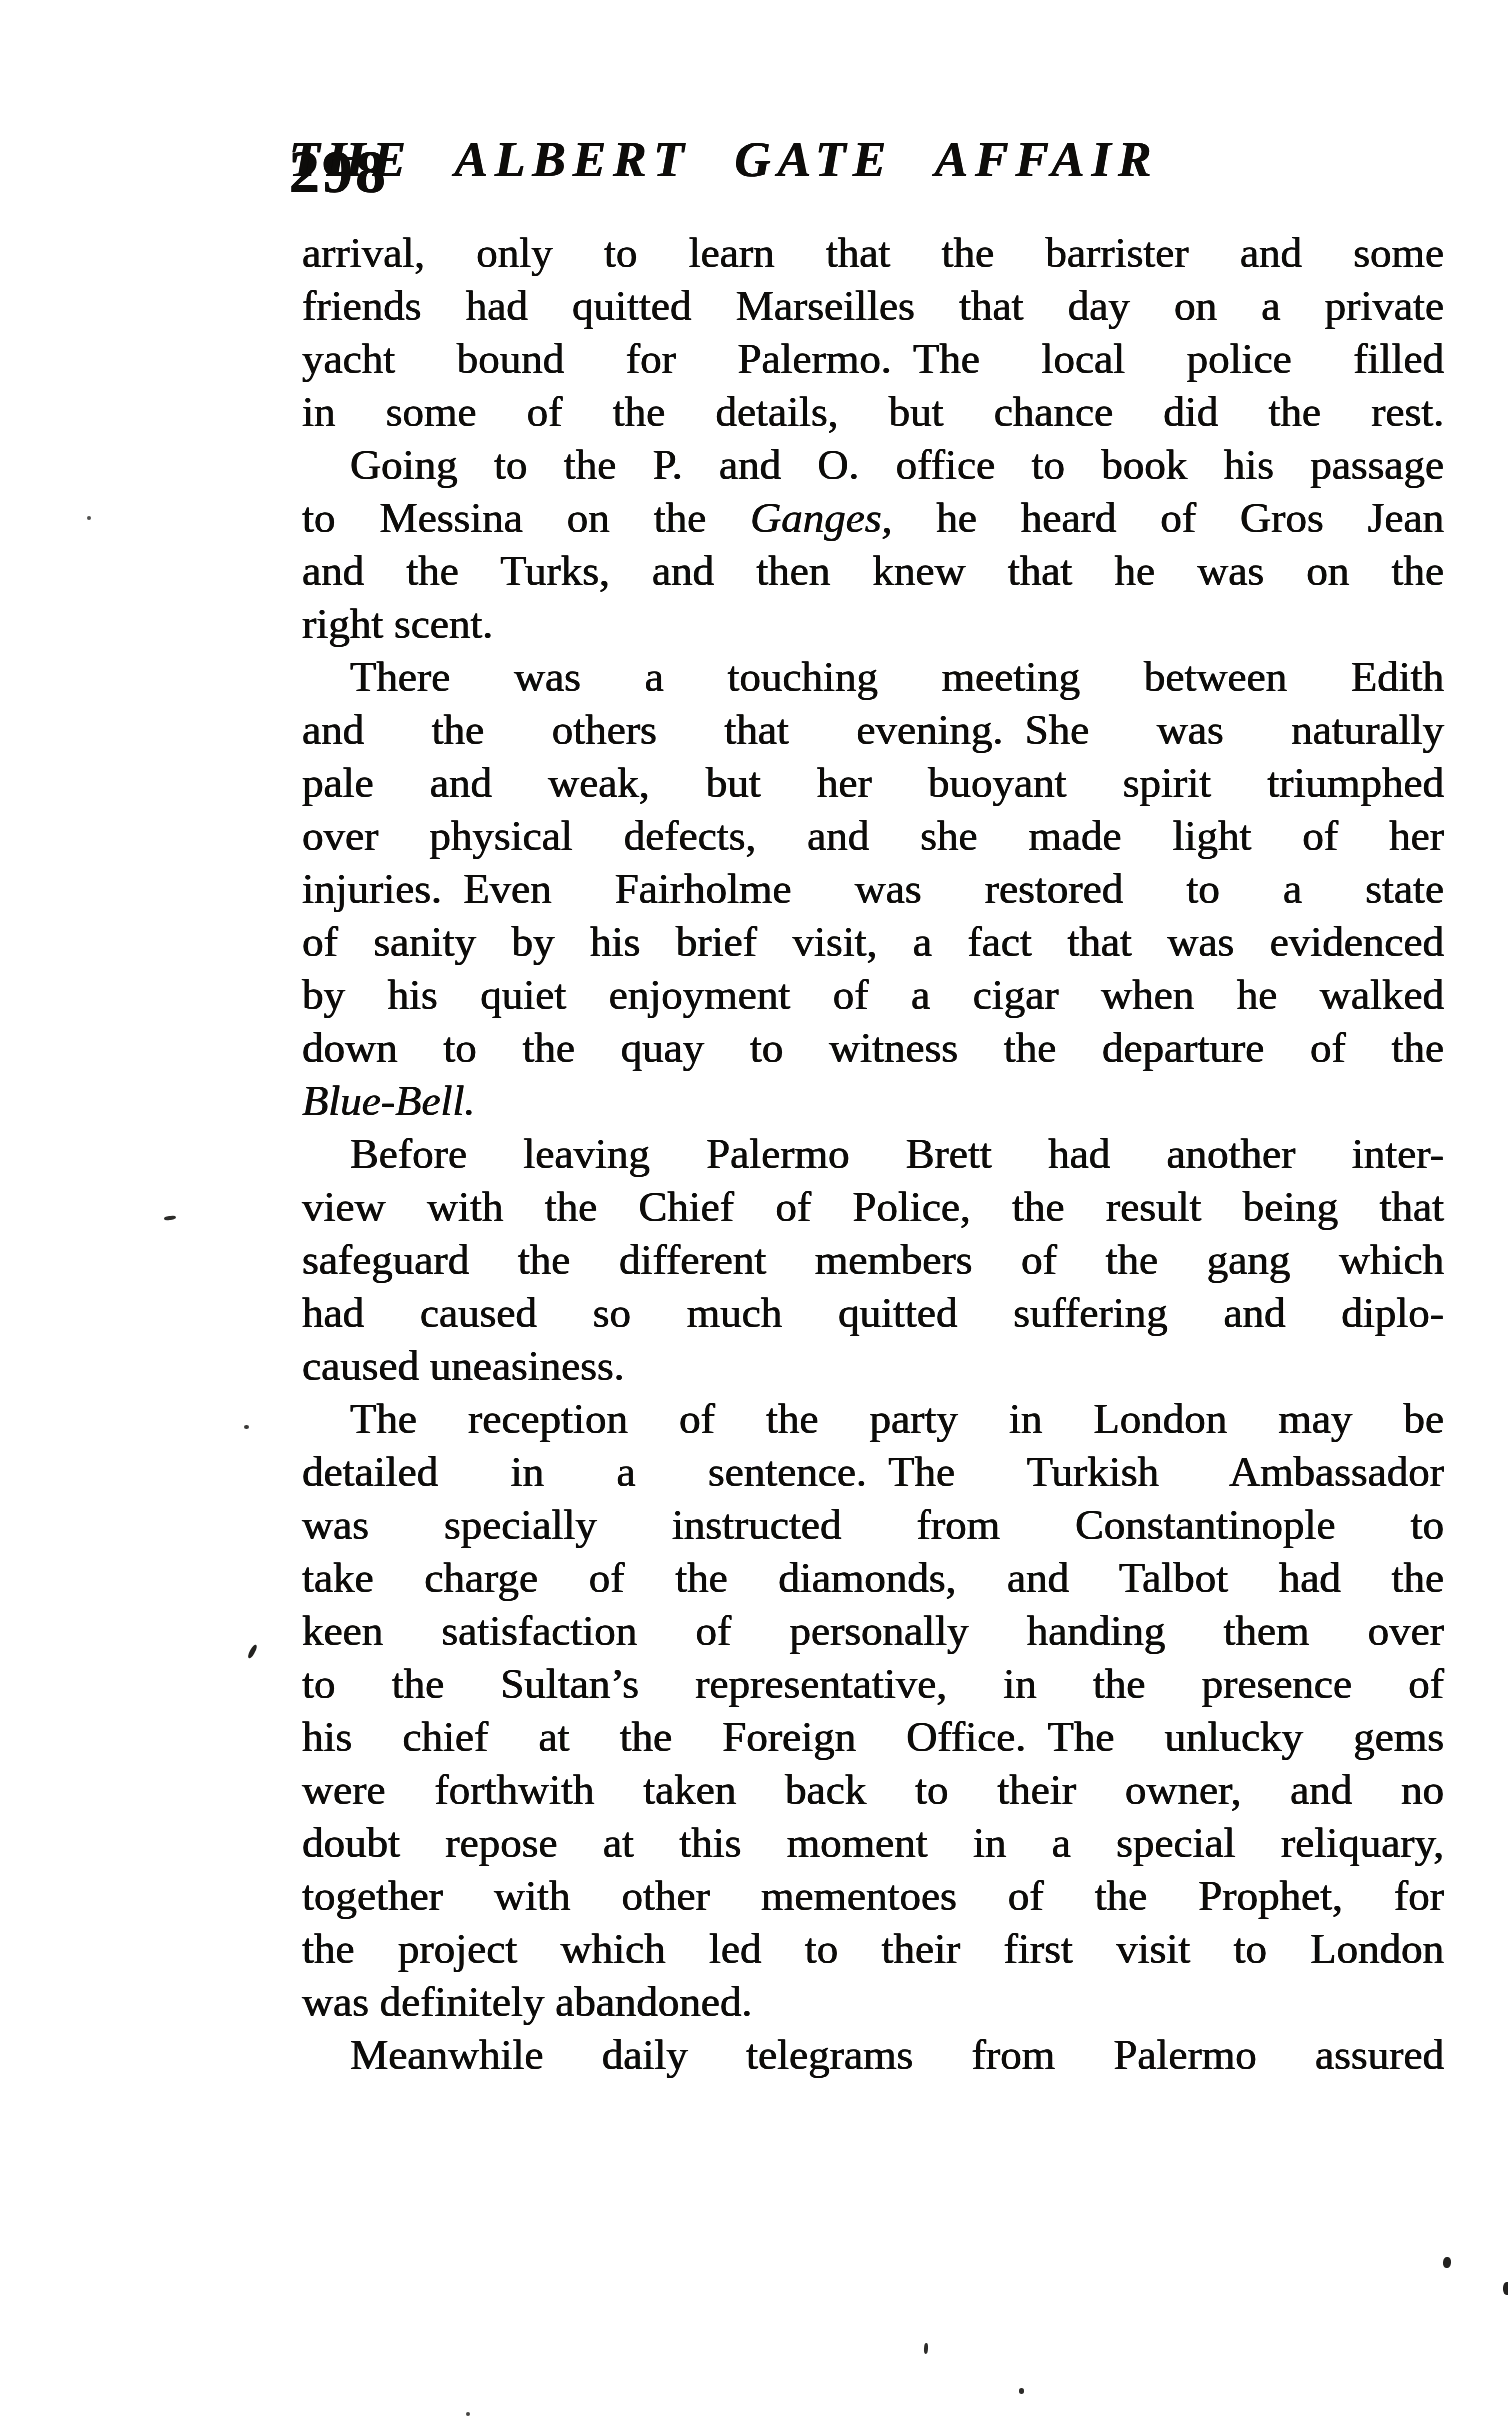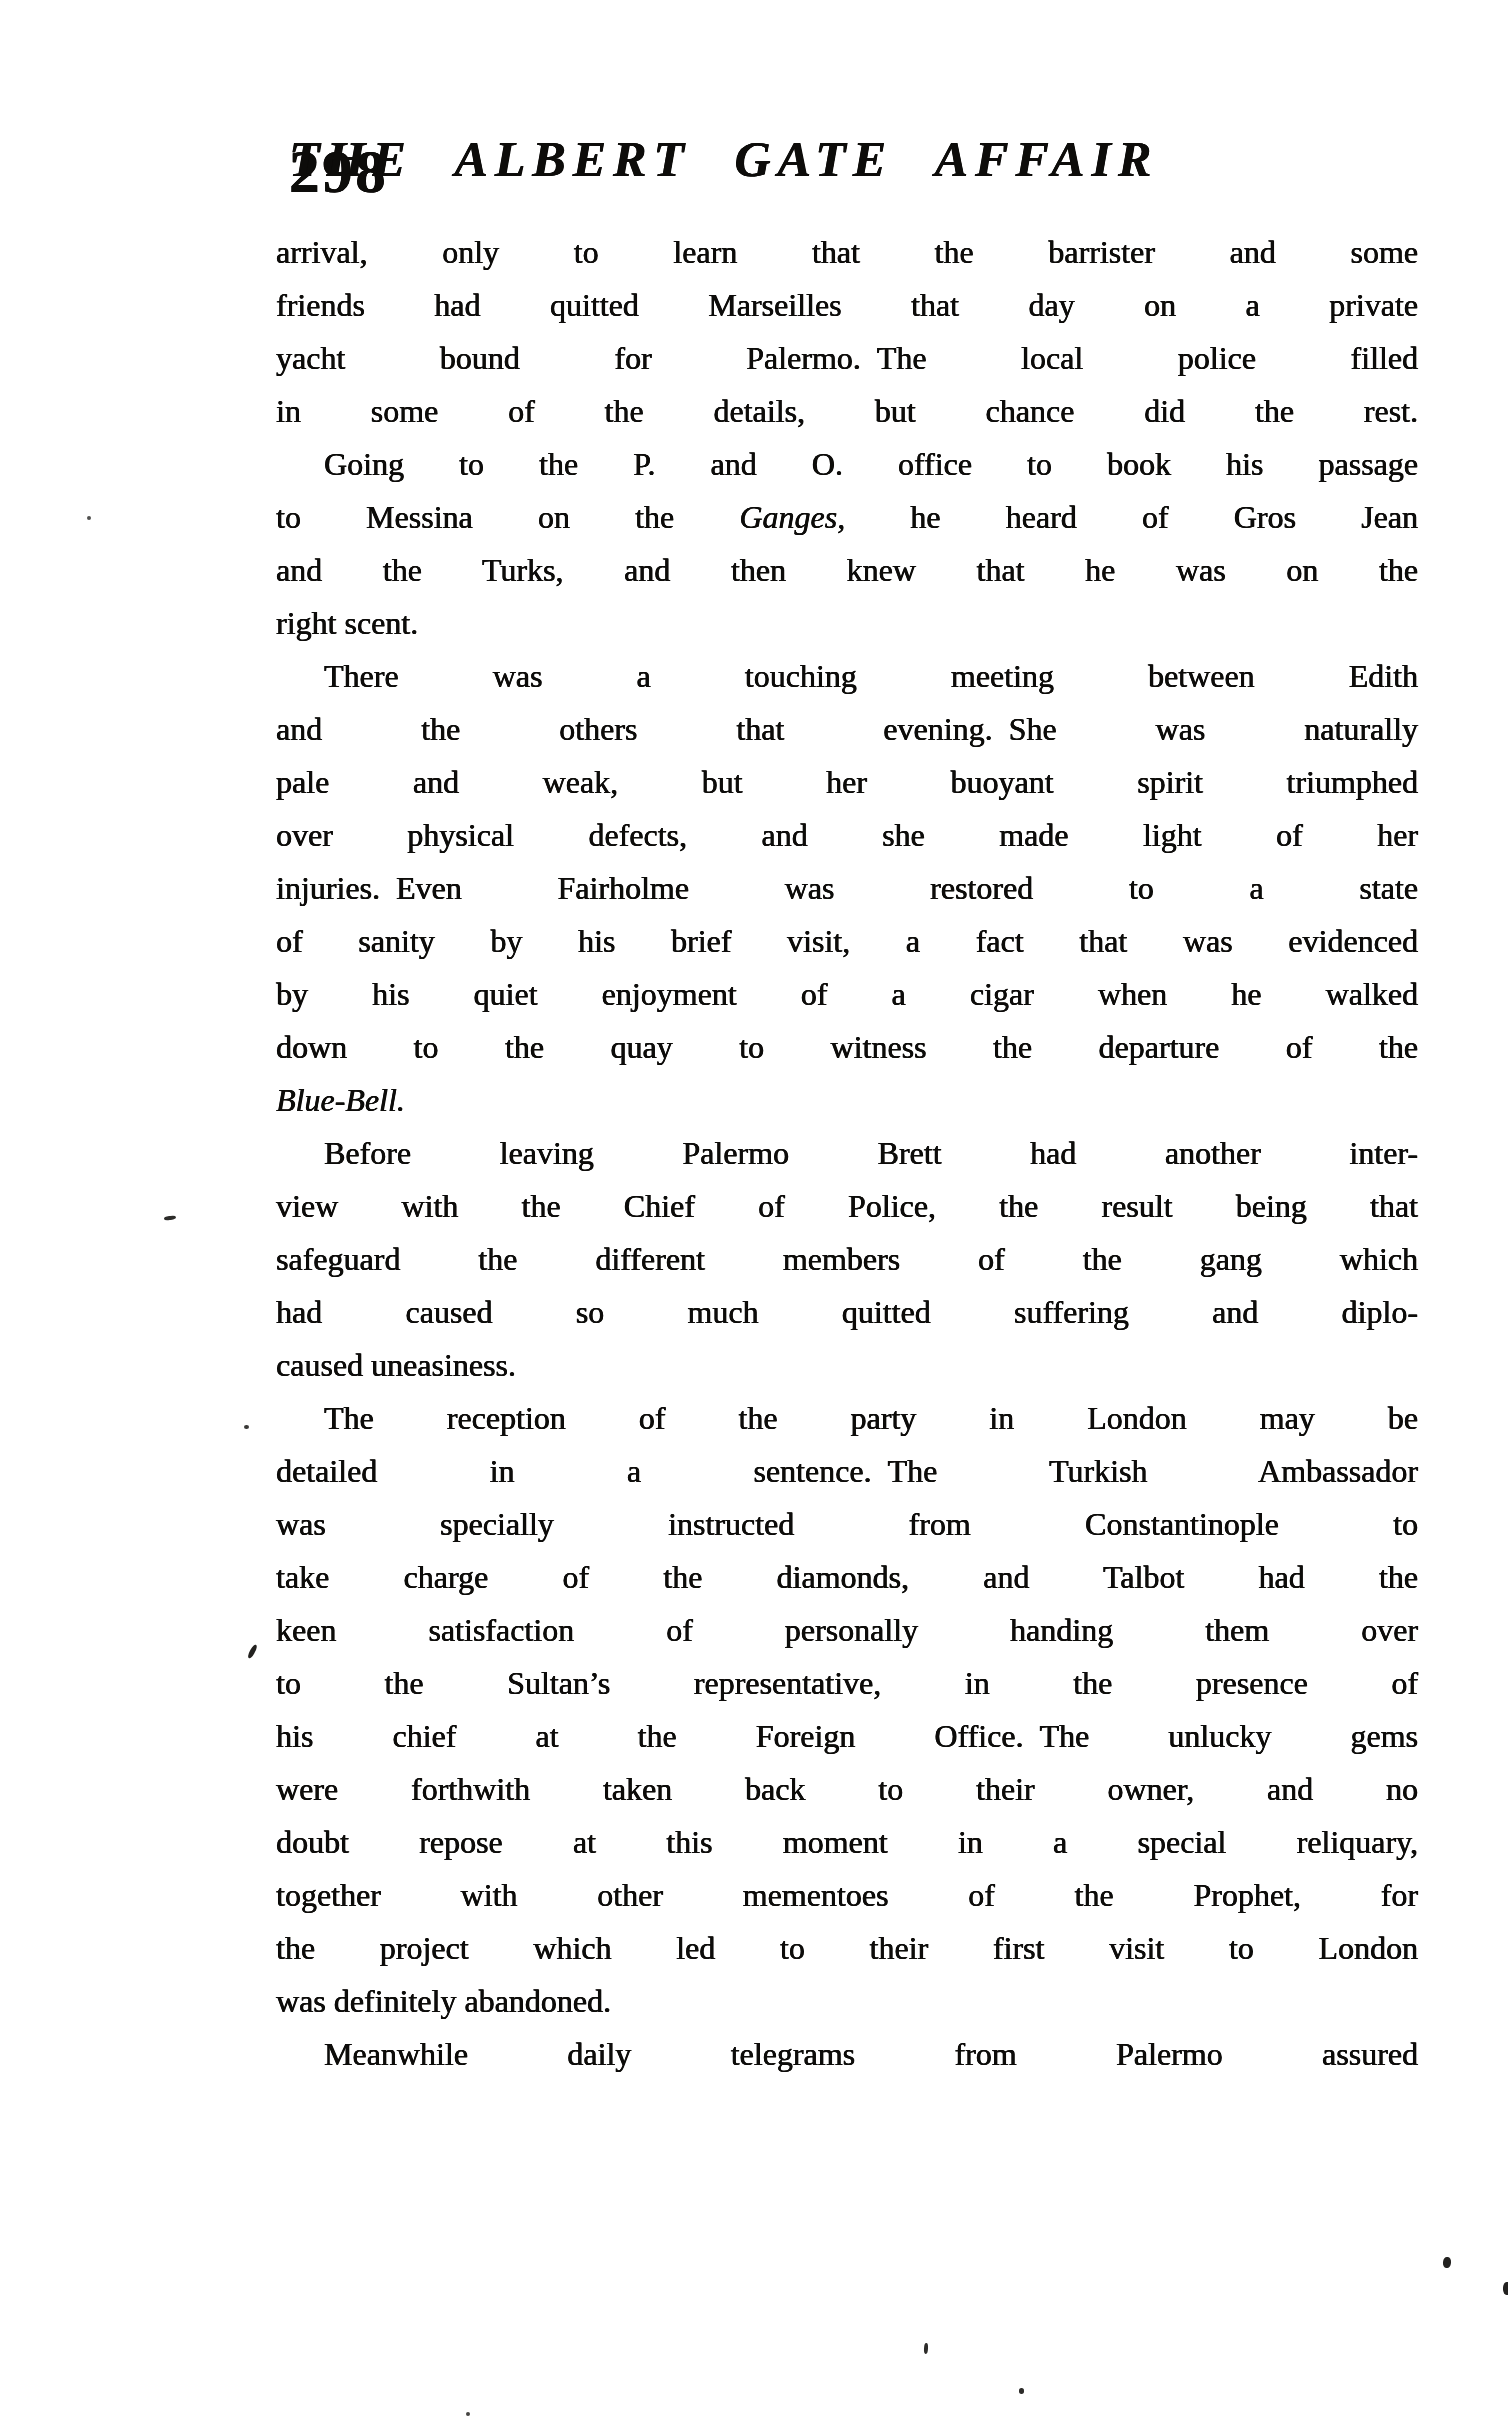--- a/index.html
+++ b/index.html
@@ -37,24 +37,24 @@
     text-align: left;
     font-style: italic;
     font-weight: bold;
     font-size: 50px;
     letter-spacing: 7px;
     word-spacing: 24px;
     white-space: nowrap;
   }
   .body-text {
     position: absolute;
-    left: 276px;
+    left: 302px;
     top: 226px;
     width: 1142px;
-    font-size: 32px;
+    font-size: 43px;
     line-height: 53px;
   }
   .paragraph { margin: 0; }
   .line {
     white-space: nowrap;
     text-align: justify;
     text-align-last: justify;
     overflow: visible;
   }
   .line.rag { text-align-last: left; }

